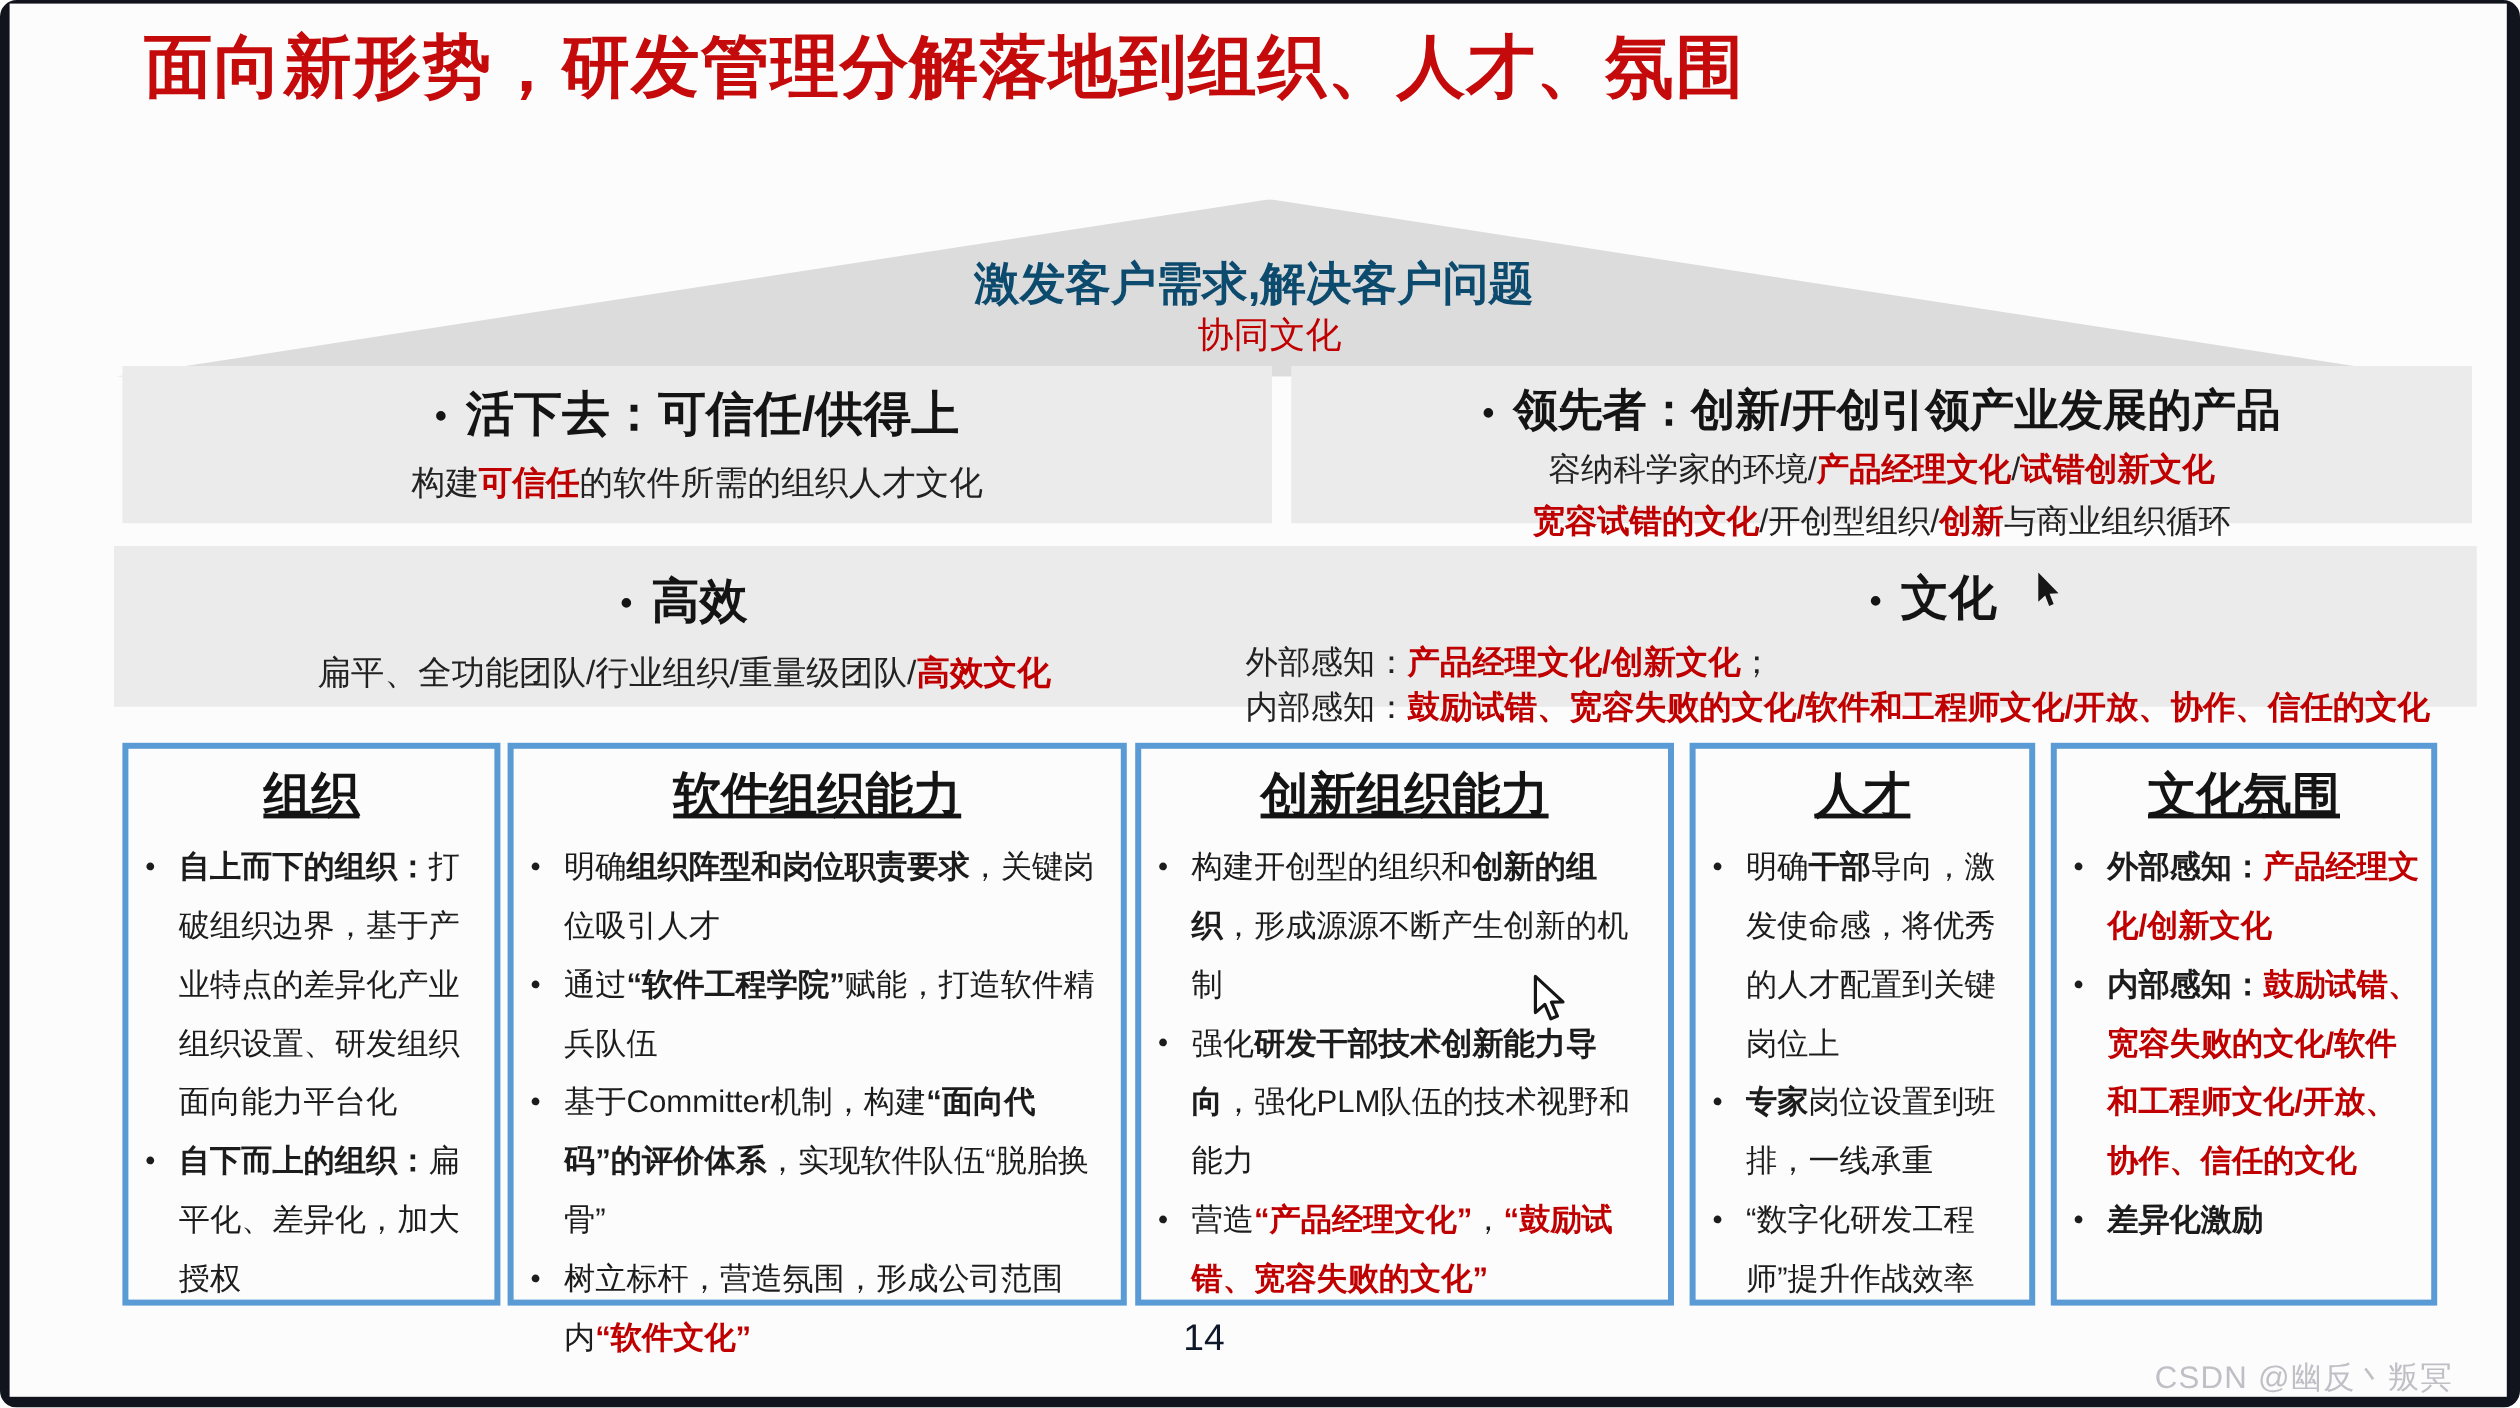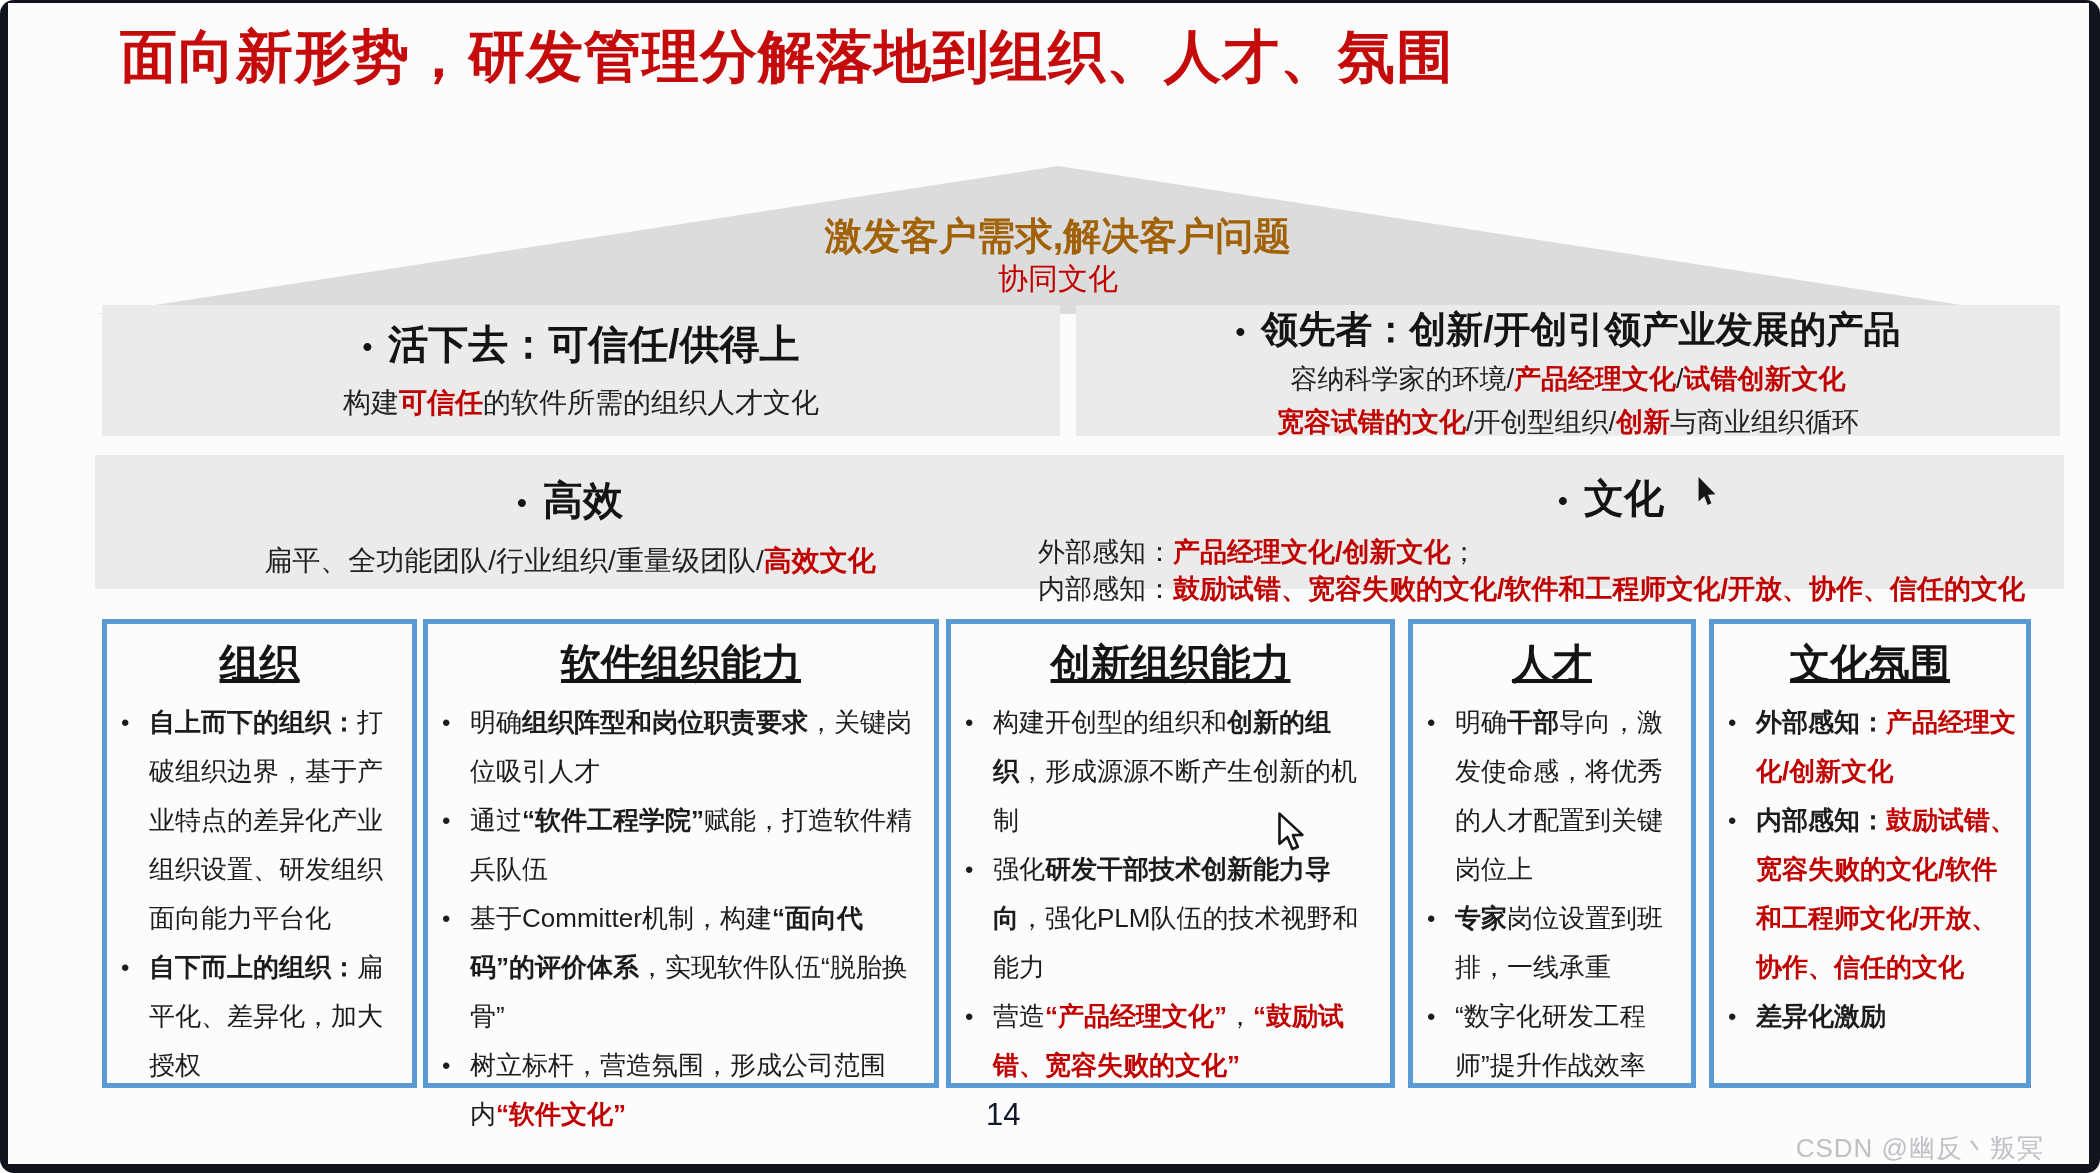--- a/index.html
+++ b/index.html
@@ -5,31 +5,31 @@
   html,body{margin:0;padding:0;}
   body{width:2100px;height:1173px;overflow:hidden;font-family:"Liberation Sans",sans-serif;}
   .stage{position:relative;width:2100px;height:1173px;background:#12141d;border-radius:14px;}
   .slide{position:absolute;left:8px;top:3px;right:11px;bottom:9px;background:#fcfcfc;overflow:hidden;}
 
   .slide-title{position:absolute;left:112px;top:18px;margin:0;font-size:57px;line-height:70px;
     font-weight:700;color:#c40a0a;letter-spacing:1px;}
 
   .triangle{position:absolute;left:88px;top:163px;width:1924px;height:148px;background:#dcdcdc;
     -webkit-clip-path:polygon(50% 0,100% 100%,0 100%);clip-path:polygon(50% 0,100% 100%,0 100%);}
-  .tri-heading{position:absolute;left:600px;top:208px;width:900px;text-align:center;
-    font-size:38px;font-weight:700;color:#a16207;}
+  .tri-heading{position:absolute;left:587px;top:208px;width:900px;text-align:center;
+    font-size:38px;font-weight:700;color:#0c4a6e;}
   .tri-sub{position:absolute;left:600px;top:256px;width:900px;text-align:center;
     font-size:30px;font-weight:400;}
 
   .band{position:absolute;background:#ebebeb;}
   .r1l{left:94px;top:302px;width:958px;height:131px;}
   .r1r{left:1068px;top:302px;width:984px;height:131px;}
   .r2{left:87px;top:452px;width:1969px;height:134px;}
   .band-heading{text-align:center;font-weight:700;font-size:40px;color:#141414;padding-top:12px;}
-  .r1r .band-heading{font-size:37px;padding-top:0;}
+  .r1r .band-heading{font-size:37px;padding-top:12px;}
   .band-sub{text-align:center;font-size:28px;margin-top:12px;color:#222;}
   .r1r .band-sub{font-size:27px;margin-top:6px;line-height:37px;}
   .r2-left{position:absolute;left:0;top:0;width:950px;}
   .r2-left .band-heading{padding-top:18px;}
   .r2-left .band-sub{margin-top:14px;}
   .r2-right{position:absolute;left:943px;top:0;width:1026px;}
   .r2-right .band-heading{padding-top:16px;padding-left:120px;}
   .r2-line{font-size:27px;line-height:37px;color:#222;}
   .r2-line.first{margin-top:8px;}
 

